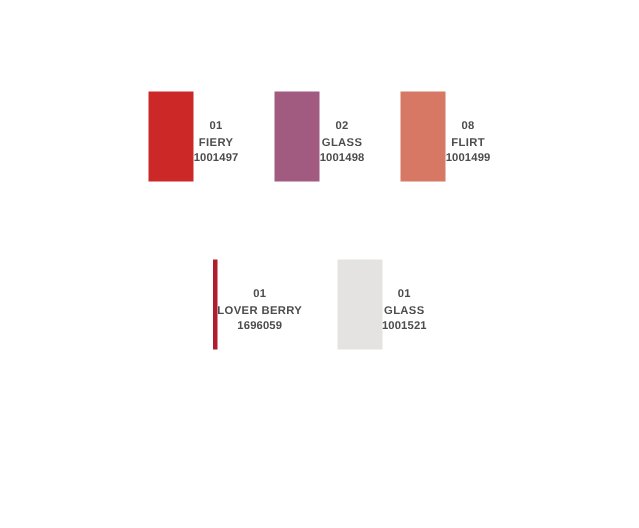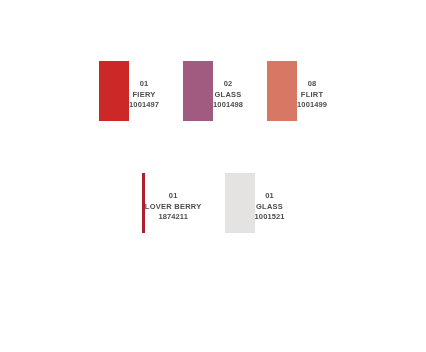--- a/index.html
+++ b/index.html
@@ -117,21 +117,21 @@
 
   </div>
 
   <div class="swatch-row" id="swatch-row-2">
 
     <div class="swatch-cell">
       <span class="swatch-chip" style="background-color: rgb(174, 30, 46);"></span>
       <div class="swatch-caption" style="color: rgb(77, 77, 77);">
         <span class="caption-line caption-number">01</span>
         <span class="caption-line caption-name">LOVER BERRY</span>
-        <span class="caption-line caption-code">1874211</span>
+        <span class="caption-line caption-code">1696059</span>
       </div>
     </div>
 
     <div class="swatch-cell">
       <span class="swatch-chip" style="background-color: rgb(228, 227, 225);"></span>
       <div class="swatch-caption" style="color: rgb(77, 77, 77);">
         <span class="caption-line caption-number">01</span>
         <span class="caption-line caption-name">GLASS</span>
         <span class="caption-line caption-code">1001521</span>
       </div>

